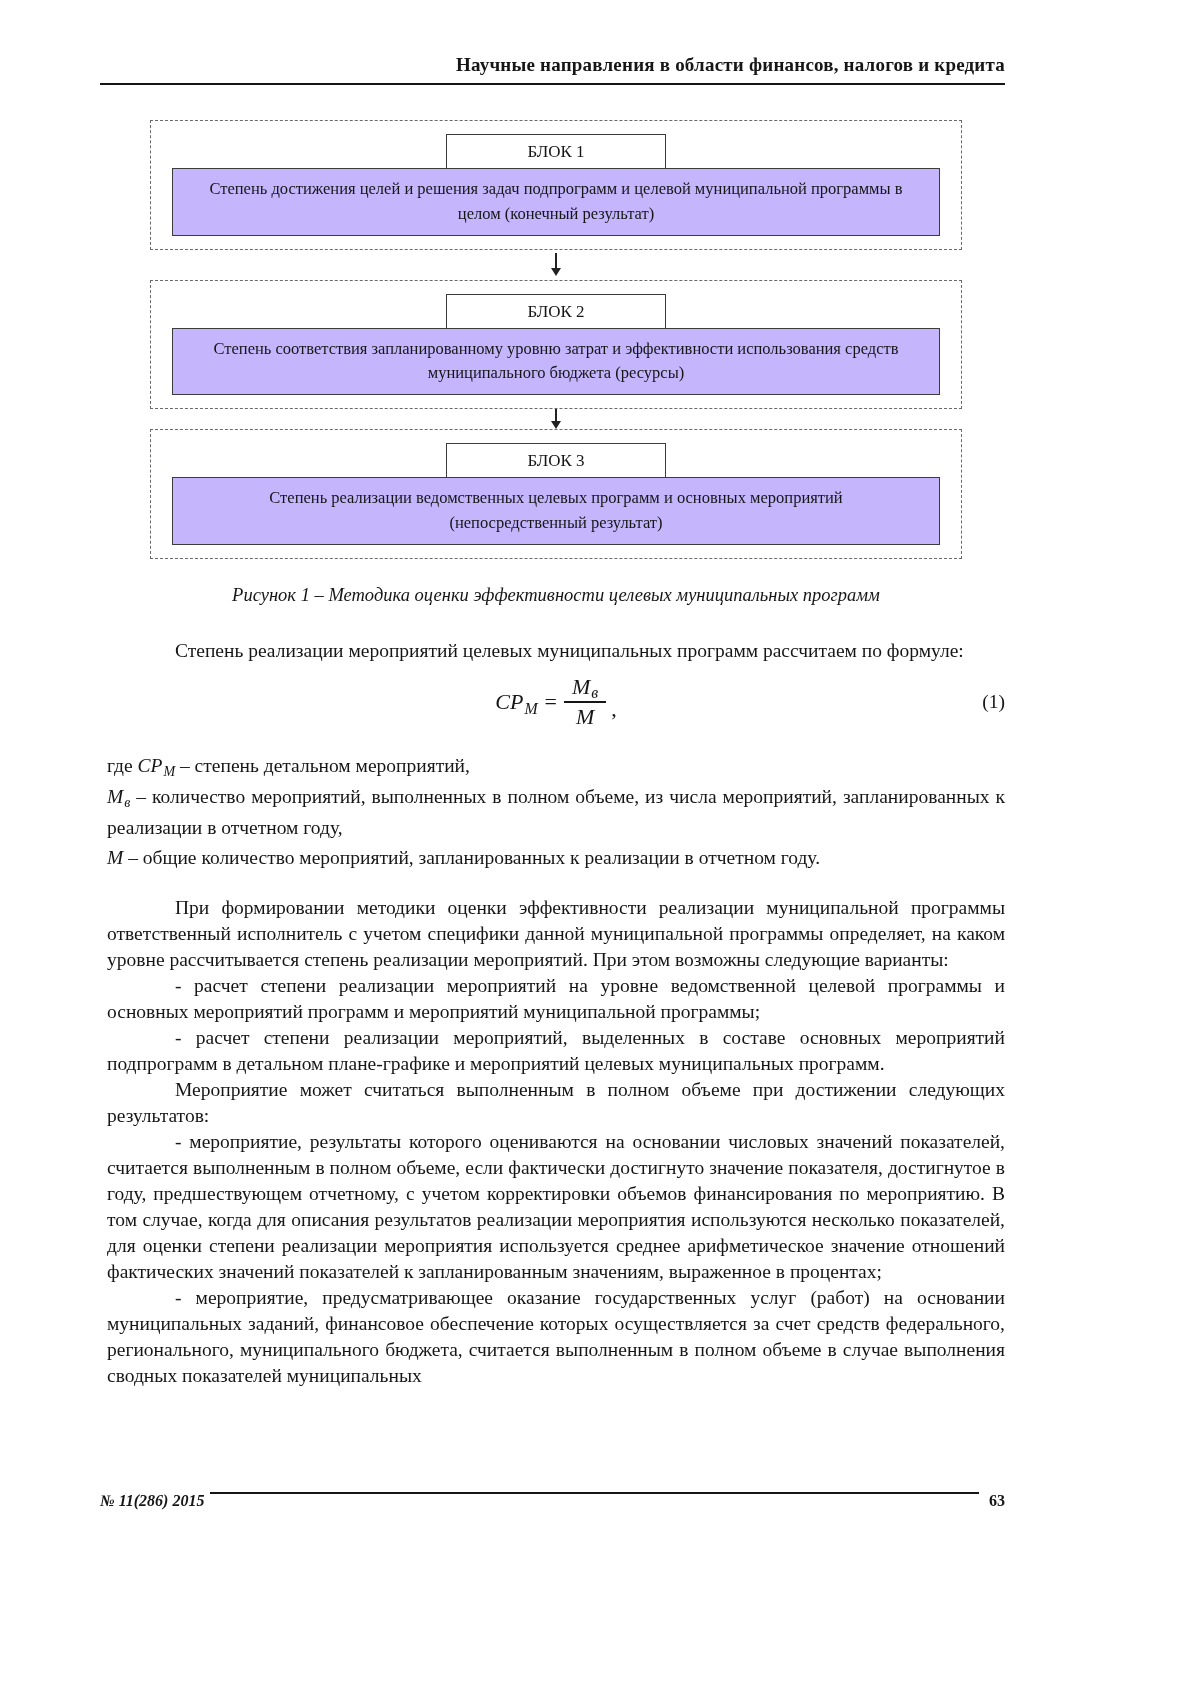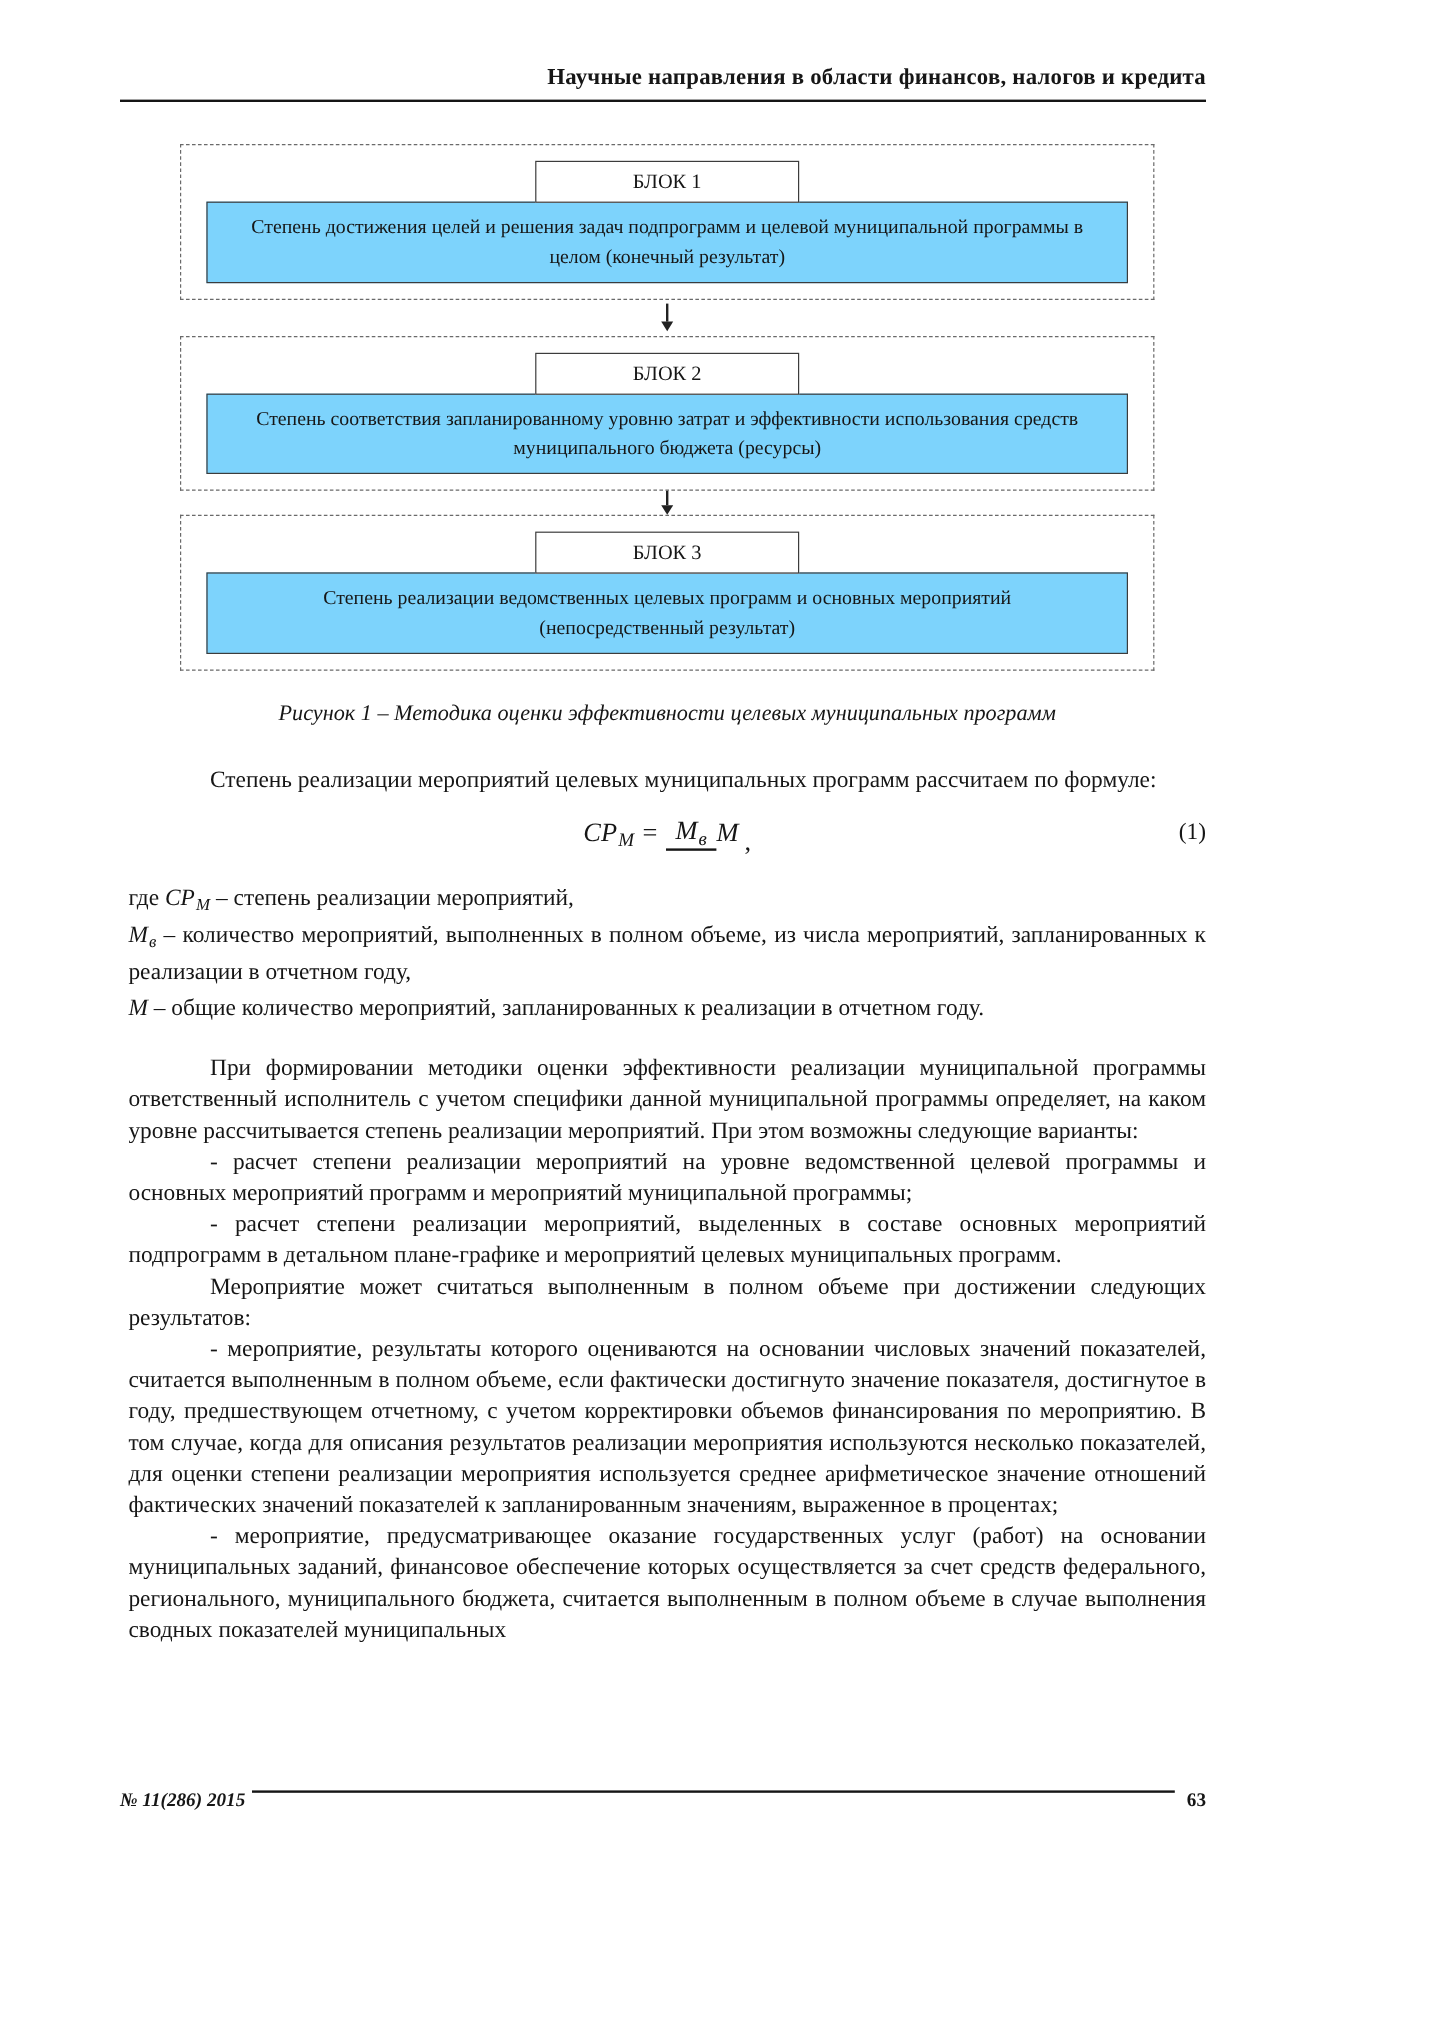--- a/index.html
+++ b/index.html
@@ -50,21 +50,21 @@
     font-size: 17px;
     padding: 7px 0 6px;
   }
   .dtext {
     margin: 0 21px;
     border: 1px solid #3c3c3c;
     text-align: center;
     font-size: 16.5px;
     line-height: 1.5;
     padding: 8px 30px;
-    background: #7dd3fc;
+    background: #c4b5fd;
   }
   .arrow {
     height: 30px;
     display: flex; flex-direction: column;
     align-items: center; justify-content: center;
   }
   .arrow.small { height: 20px; }
   .arrow-line { display: block; width: 2px; height: 15px; background: #222222; }
   .arrow-head {
     display: block; width: 0; height: 0;
@@ -111,21 +111,21 @@
   }
   .formula {
     display: inline-flex;
     align-items: center;
     gap: 5px;
     font-size: 22px;
     font-style: italic;
   }
   .eq { font-style: normal; padding: 0 2px; }
   .frac {
-    display: inline-flex; flex-direction: row;
+    display: inline-flex; flex-direction: column;
     align-items: center;
     line-height: 1.2;
   }
   .fnum { border-bottom: 2px solid #161616; padding: 0 8px 1px; }
   .fden { padding-top: 1px; }
   .fcomma { font-style: normal; align-self: center; margin-top: 14px; }
   .eq-number {
     position: absolute; right: 0; top: 50%;
     transform: translateY(-50%);
     font-size: 19.5px;
@@ -193,21 +193,21 @@
         <span class="eq">=</span>
         <span class="frac">
           <span class="fnum"><span class="var"><span>М</span><sub class="vsub">в</sub></span></span>
           <span class="fden var">М</span>
         </span>
         <span class="fcomma">,</span>
       </span>
       <span class="eq-number">(1)</span>
     </div>
 
-    <p class="para where"><span>где </span><span class="var"><span>СР</span><sub class="vsub">М</sub></span><span> – степень реализации мероприятий,</span></p>
+    <p class="para where"><span>где </span><span class="var"><span>СР</span><sub class="vsub">М</sub></span><span> – степень детальном мероприятий,</span></p>
 
     <p class="para where"><span class="var"><span>М</span><sub class="vsub">в</sub></span><span> – количество мероприятий, выполненных в полном объеме, из числа мероприятий, запланированных к реализации в отчетном году,</span></p>
 
     <p class="para where"><span class="var">М</span><span> – общие количество мероприятий, запланированных к реализации в отчетном году.</span></p>
 
     <p class="para indent gap">При формировании методики оценки эффективности реализации муниципальной программы ответственный исполнитель с учетом специфики данной муниципальной программы определяет, на каком уровне рассчитывается степень реализации мероприятий. При этом возможны следующие варианты:</p>
     <p class="para indent">- расчет степени реализации мероприятий на уровне ведомственной целевой программы и основных мероприятий программ и мероприятий муниципальной программы;</p>
     <p class="para indent">- расчет степени реализации мероприятий, выделенных в составе основных мероприятий подпрограмм в детальном плане-графике и мероприятий целевых муниципальных программ.</p>
     <p class="para indent">Мероприятие может считаться выполненным в полном объеме при достижении следующих результатов:</p>
     <p class="para indent">- мероприятие, результаты которого оцениваются на основании числовых значений показателей, считается выполненным в полном объеме, если фактически достигнуто значение показателя, достигнутое в году, предшествующем отчетному, с учетом корректировки объемов финансирования по мероприятию. В том случае, когда для описания результатов реализации мероприятия используются несколько показателей, для оценки степени реализации мероприятия используется среднее арифметическое значение отношений фактических значений показателей к запланированным значениям, выраженное в процентах;</p>

